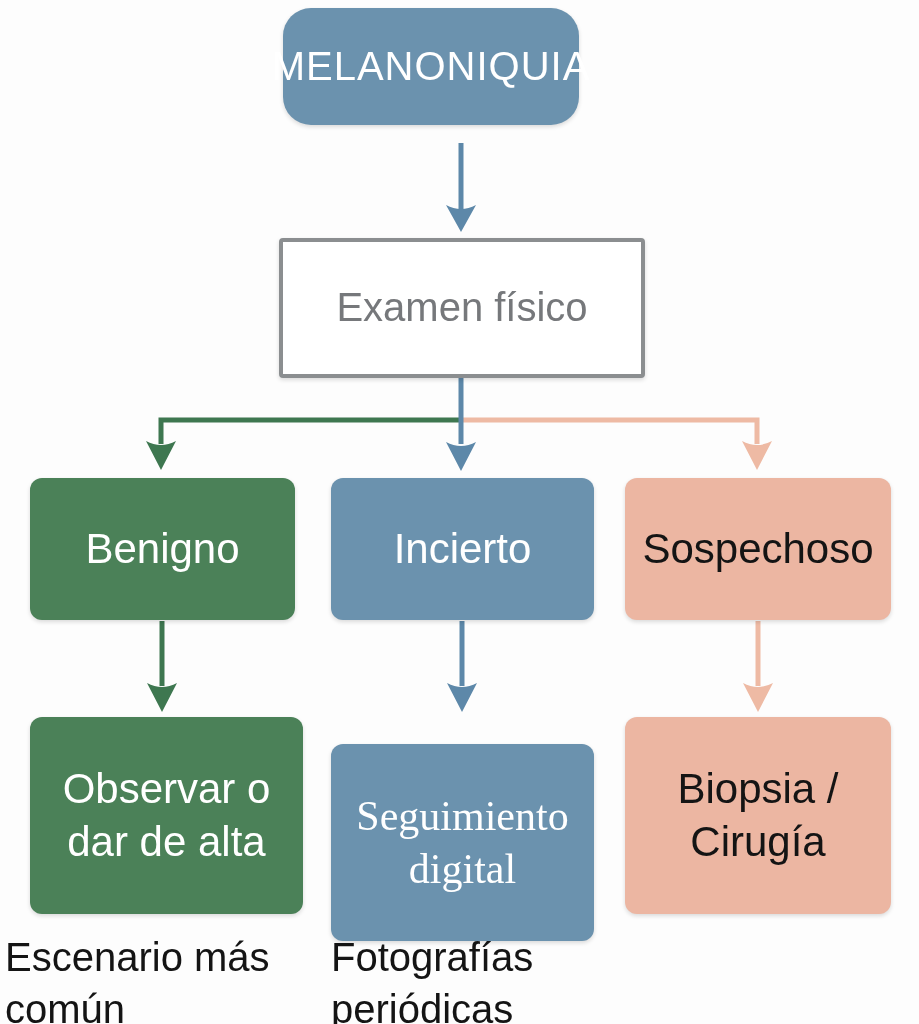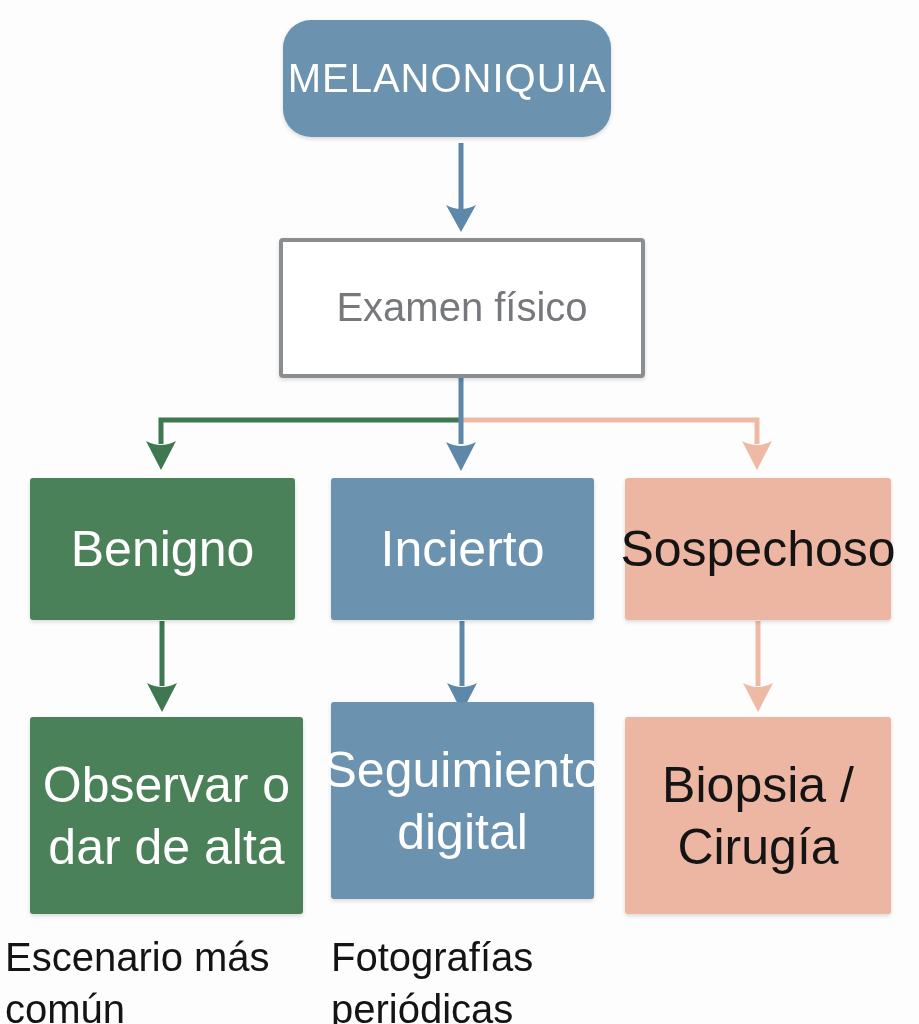--- a/index.html
+++ b/index.html
@@ -40,43 +40,43 @@
   .connector-layer path.green-h { fill: var(--green-arrow); }
   .connector-layer path.pink-h { fill: var(--pink-arrow); }
 
   .node {
     position: absolute;
     display: flex;
     flex-direction: column;
     align-items: center;
     justify-content: center;
     text-align: center;
-    font-size: 50px;
+    font-size: 42px;
     line-height: 1.24;
-    border-radius: 3px;
+    border-radius: 12px;
     box-shadow: 0 2px 4px rgba(0,0,0,0.14);
   }
   .node.blue  { background: var(--blue);  color: #ffffff; }
   .node.green { background: var(--green); color: #ffffff; }
   .node.pink  { background: var(--pink);  color: var(--dark-text); }
   .node.outline {
     background: #ffffff;
     border: 4px solid var(--outline-border);
     color: var(--outline-text);
     border-radius: 4px;
   }
   .node span { display: block; }
 
-  #node-melanoniquia { left: 283px; top: 20px;  width: 328px; height: 117px; font-size: 40px; letter-spacing: 1px; border-radius: 28px; }
+  #node-melanoniquia { left: 283px; top: 8px;  width: 296px; height: 117px; font-size: 40px; letter-spacing: 1px; border-radius: 28px; }
   #node-examen       { left: 279px; top: 238px; width: 366px; height: 140px; font-size: 40px; }
   #node-benigno      { left: 30px;  top: 478px; width: 265px; height: 142px; }
   #node-incierto     { left: 331px; top: 478px; width: 263px; height: 142px; }
   #node-sospechoso   { left: 625px; top: 478px; width: 266px; height: 142px; }
   #node-observar     { left: 30px;  top: 717px; width: 273px; height: 197px; }
-  #node-seguimiento  { left: 331px; top: 702px; width: 263px; height: 197px; }
+  #node-seguimiento  { left: 331px; top: 744px; width: 263px; height: 197px; font-family: Liberation Serif, serif; }
   #node-biopsia      { left: 625px; top: 717px; width: 266px; height: 197px; }
 
   .caption {
     position: absolute;
     text-align: left;
     font-size: 40px;
     font-weight: 500;
     color: var(--dark-text);
     line-height: 1.3;
   }

